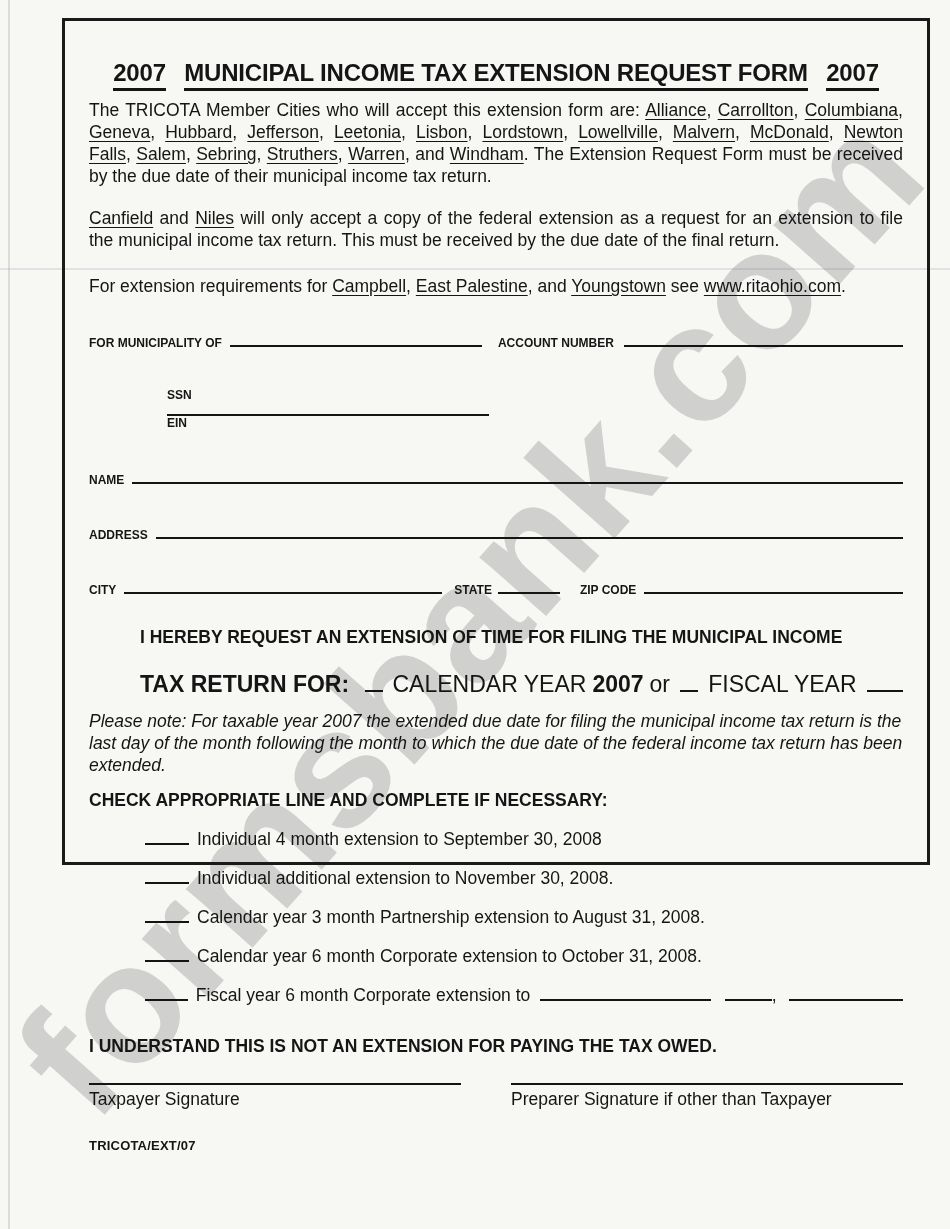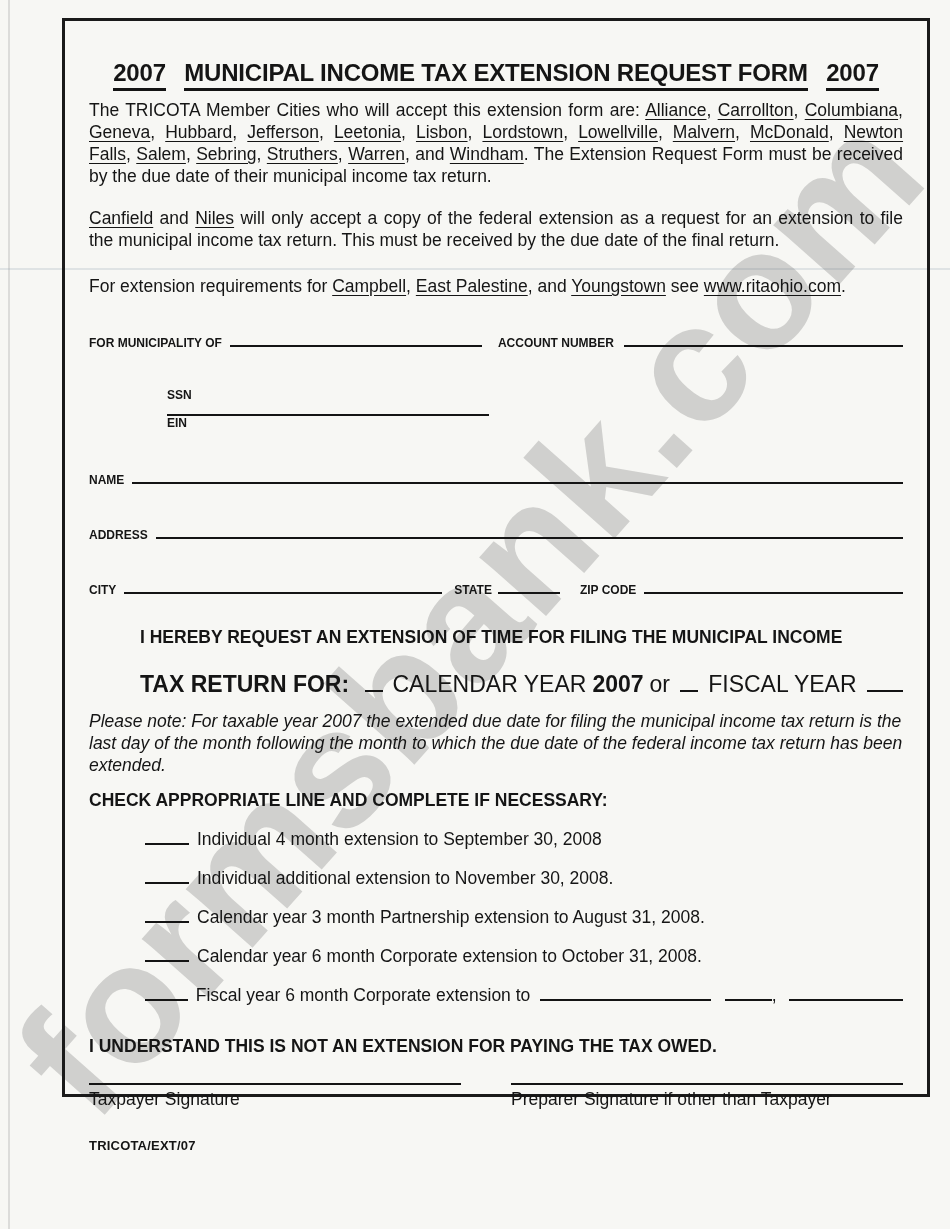--- a/index.html
+++ b/index.html
@@ -11,21 +11,21 @@
   }
   .scan-edge{position:absolute;left:8px;top:0;bottom:0;width:2px;background:rgba(150,150,150,.28);z-index:0;}
   .scan-line{position:absolute;left:0;right:0;top:268px;height:2px;background:rgba(140,160,175,.22);z-index:0;}
   .watermark{
     position:absolute;left:470px;top:615px;z-index:0;
     transform:translate(-50%,-50%) rotate(-48.5deg);
     font-size:168px;font-weight:bold;letter-spacing:1px;white-space:nowrap;
     color:rgba(95,95,95,.26);user-select:none;
   }
   .form-box{
-    position:absolute;left:62px;top:18px;width:868px;height:1079px;
+    position:absolute;left:62px;top:18px;width:868px;height:847px;
     border:3px solid #1a1a1a;box-sizing:border-box;padding:0 24px;z-index:1;
   }
   
   .title{margin:38px 0 0 0;text-align:center;font-size:24px;font-weight:bold;letter-spacing:-.2px;white-space:nowrap;}
   .title .tseg{border-bottom:3px solid #141414;padding-bottom:2px;}
   .title .tmain{margin:0 12px;}
   
   .para{font-size:17.5px;line-height:22px;margin:0;}
   .p1{margin-top:12px;text-align:justify;}
   .p2{margin-top:20px;text-align:justify;}

